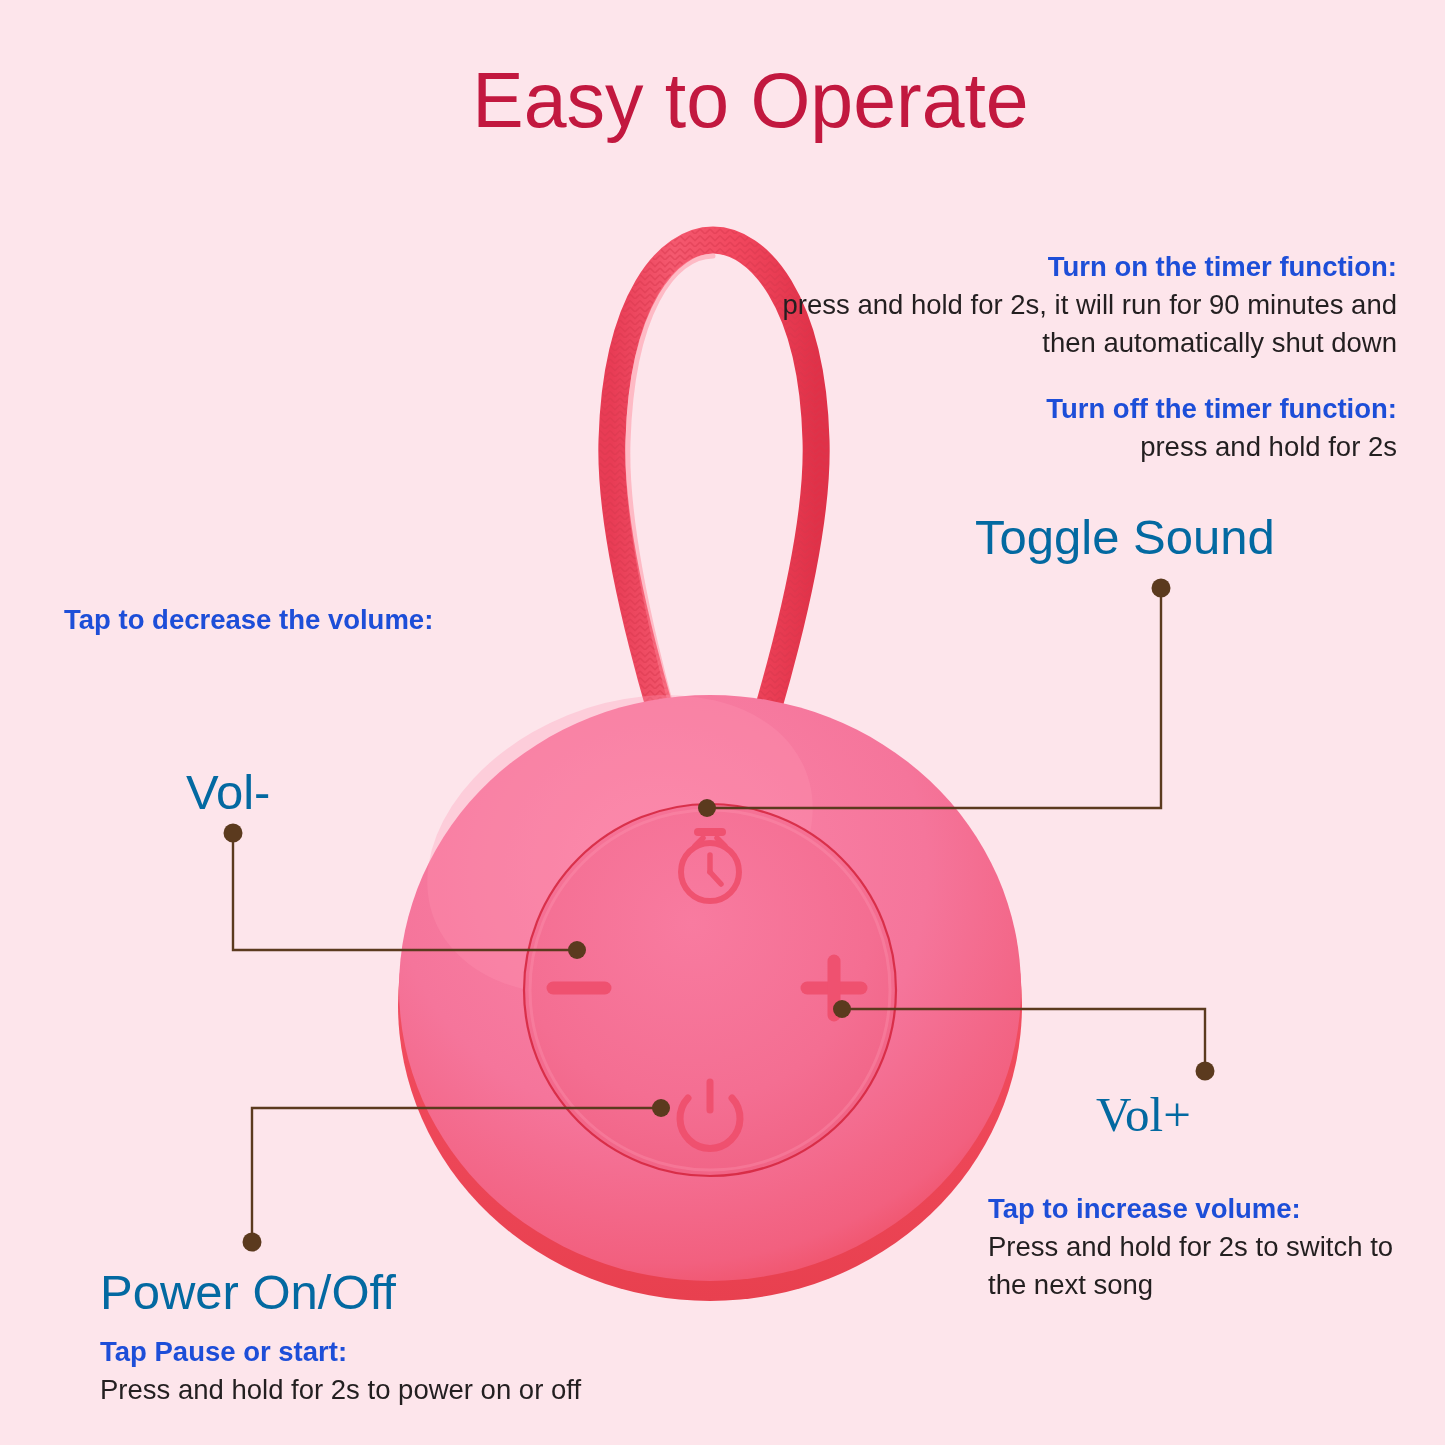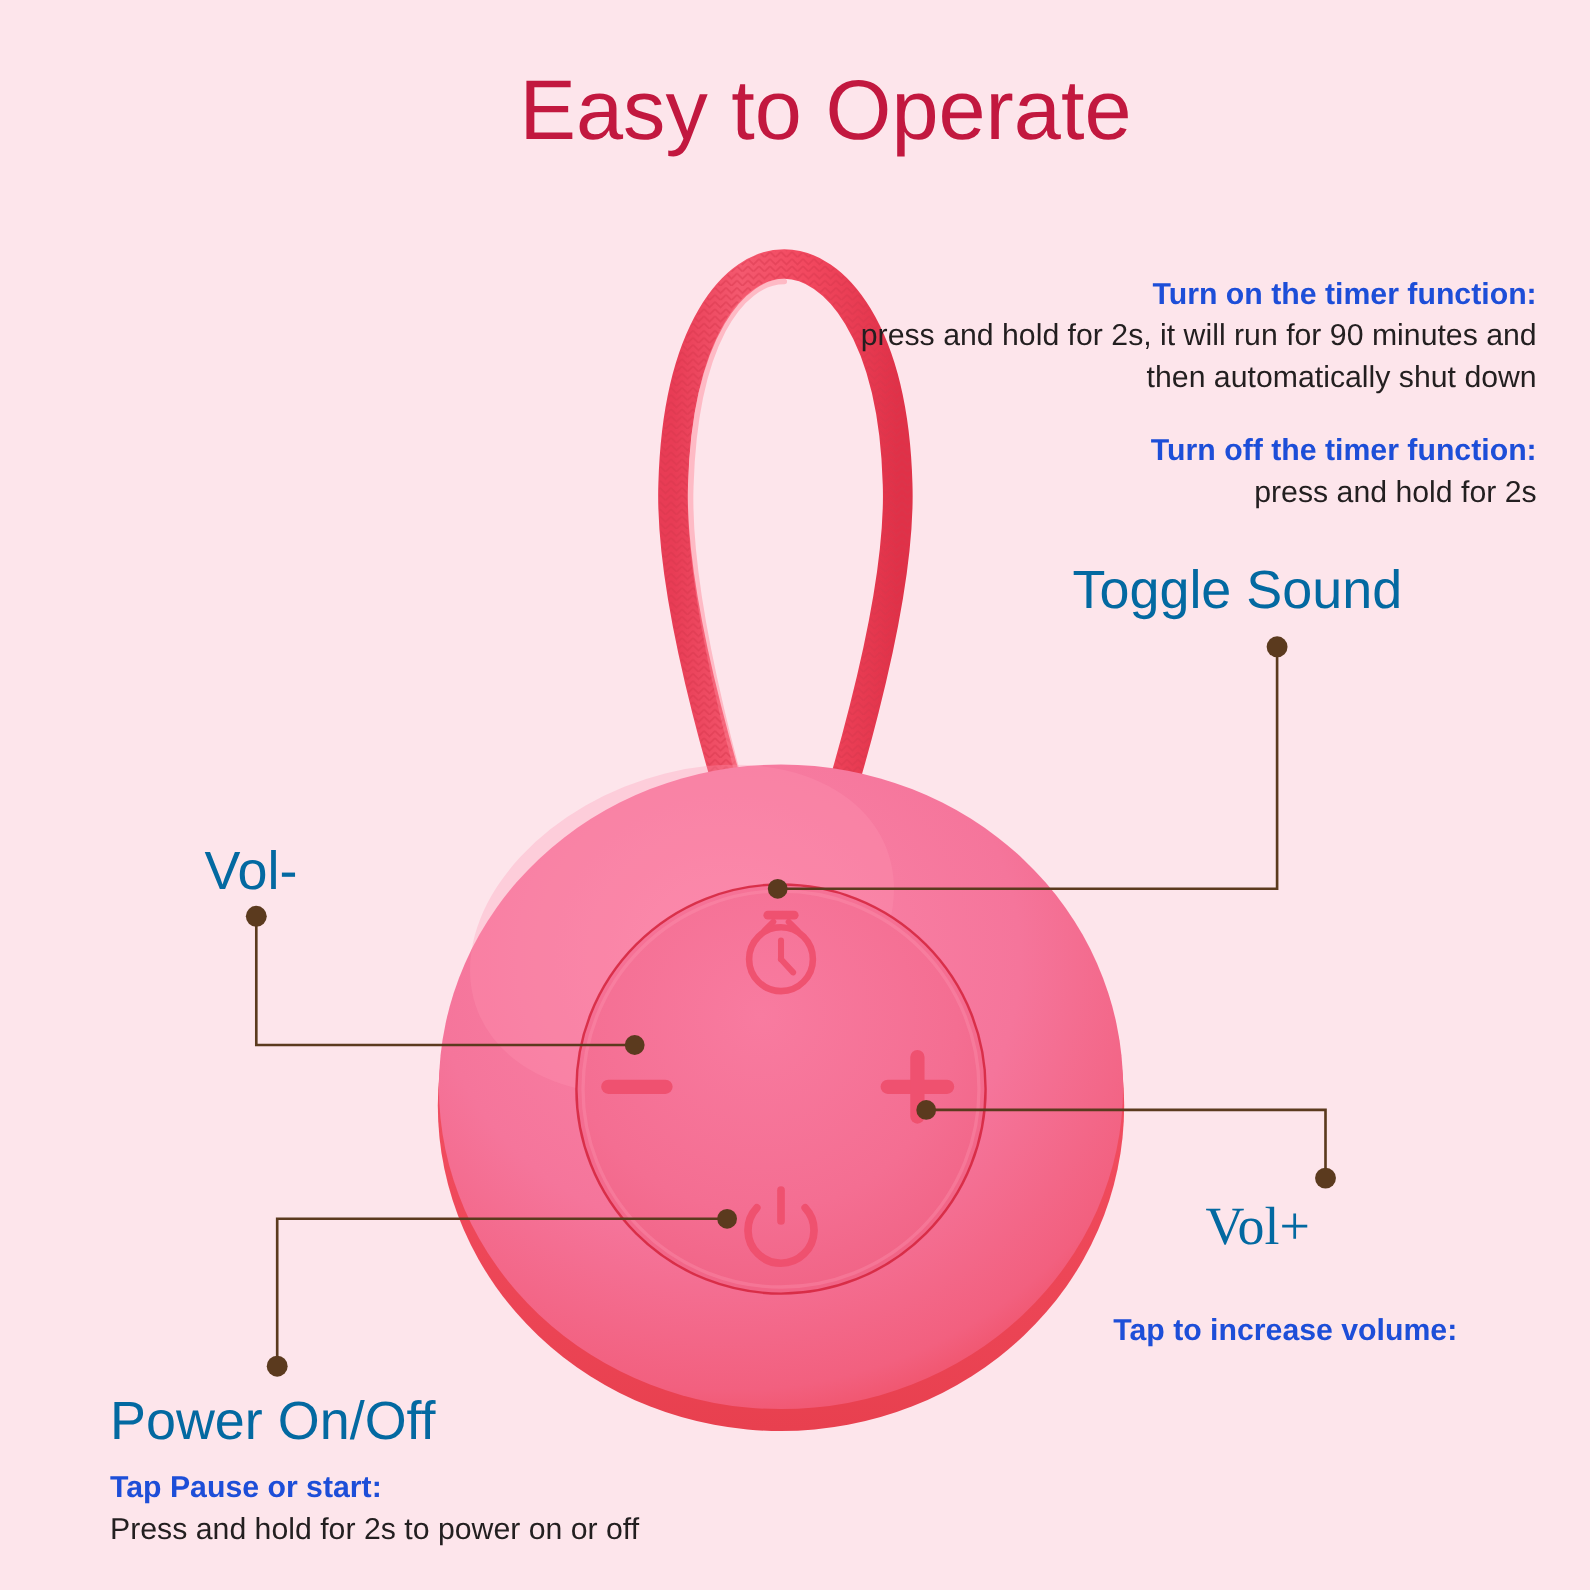--- a/index.html
+++ b/index.html
@@ -173,28 +173,30 @@
   </div>
 
   <div class="callout right" style="right:48px; top:390px; width:620px;">
     <div class="hd">Turn off the timer function:</div>
     <div class="bd">press and hold for 2s</div>
   </div>
 
   <div class="biglabel" style="left:975px; top:513px;">Toggle Sound</div>
 
   <div class="callout left" style="left:64px; top:601px; width:470px;">
+    <div class="hd">Tap to decrease the volume:</div>
   </div>
 
   <div class="biglabel" style="left:186px; top:768px;">Vol-</div>
 
   <div class="biglabel" style="left:1096px; top:1090px;font-family:Liberation Serif, serif;">Vol+</div>
 
-  <div class="callout left" style="left:988px; top:1190px; width:430px;margin-left:24px;">
+  <div class="callout left" style="left:988px; top:1190px; width:430px;">
     <div class="hd">Tap to increase volume:</div>
+    <div class="bd">Press and hold for 2s to switch to the next song</div>
   </div>
 
   <div class="biglabel" style="left:100px; top:1268px;text-align:center;">Power On/Off</div>
 
   <div class="callout left" style="left:100px; top:1333px; width:620px;">
     <div class="hd">Tap Pause or start:</div>
     <div class="bd">Press and hold for 2s to power on or off</div>
   </div>
 
 </div>

